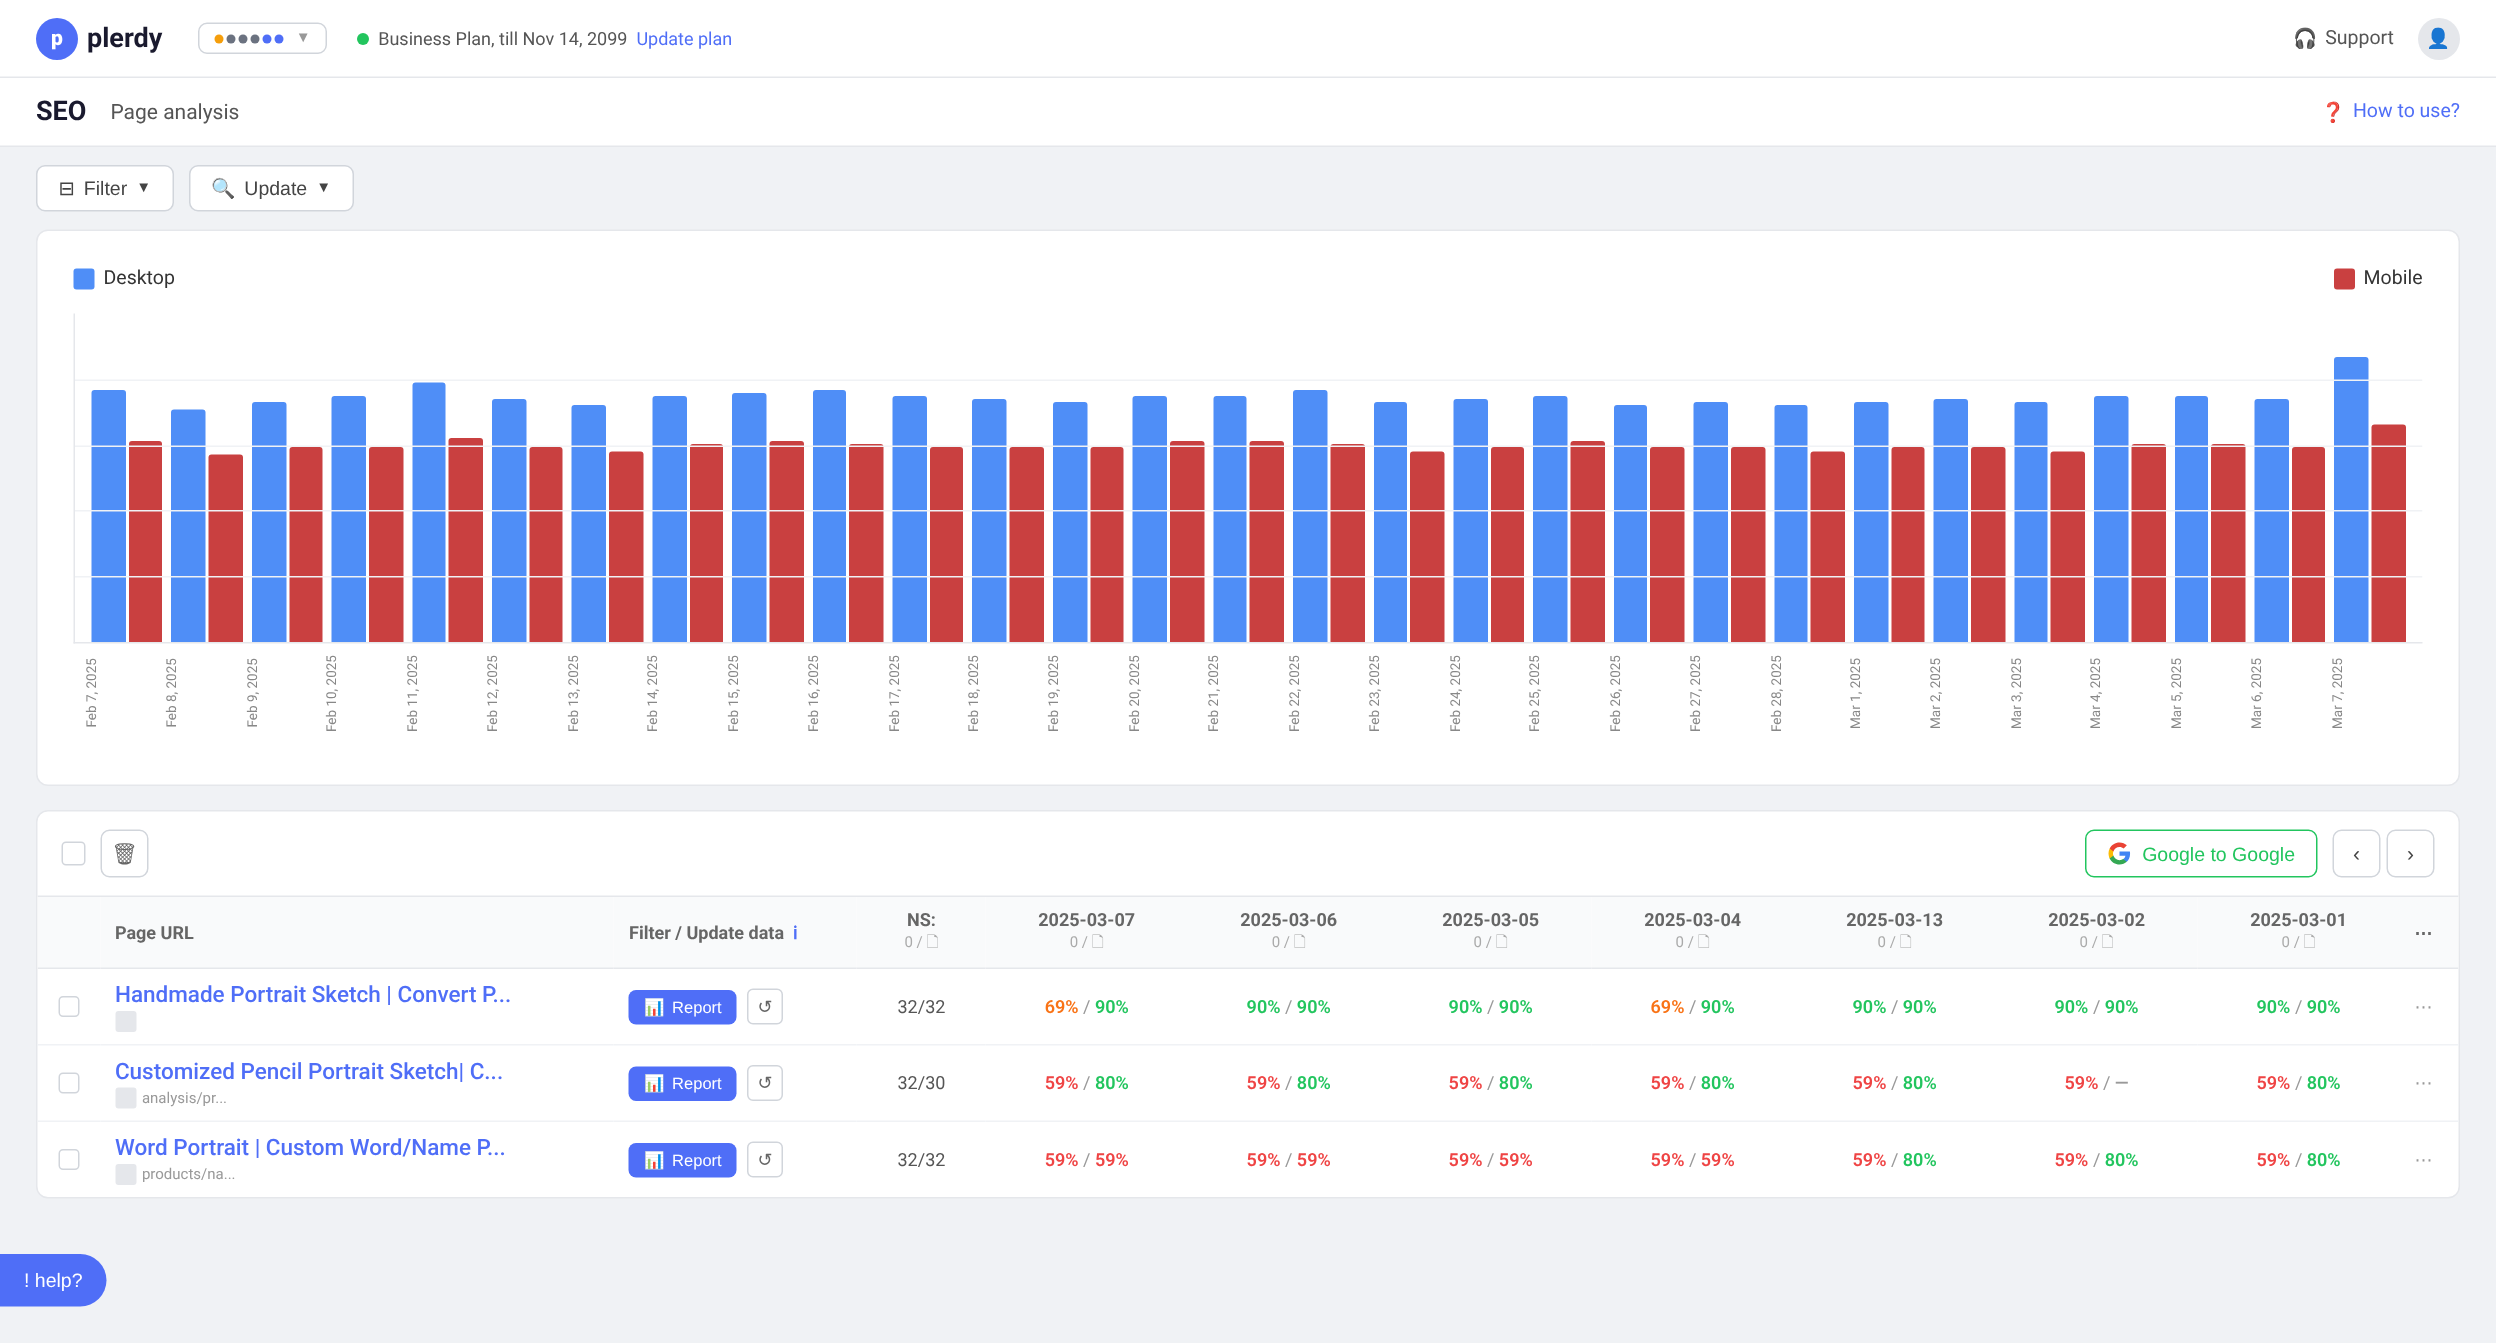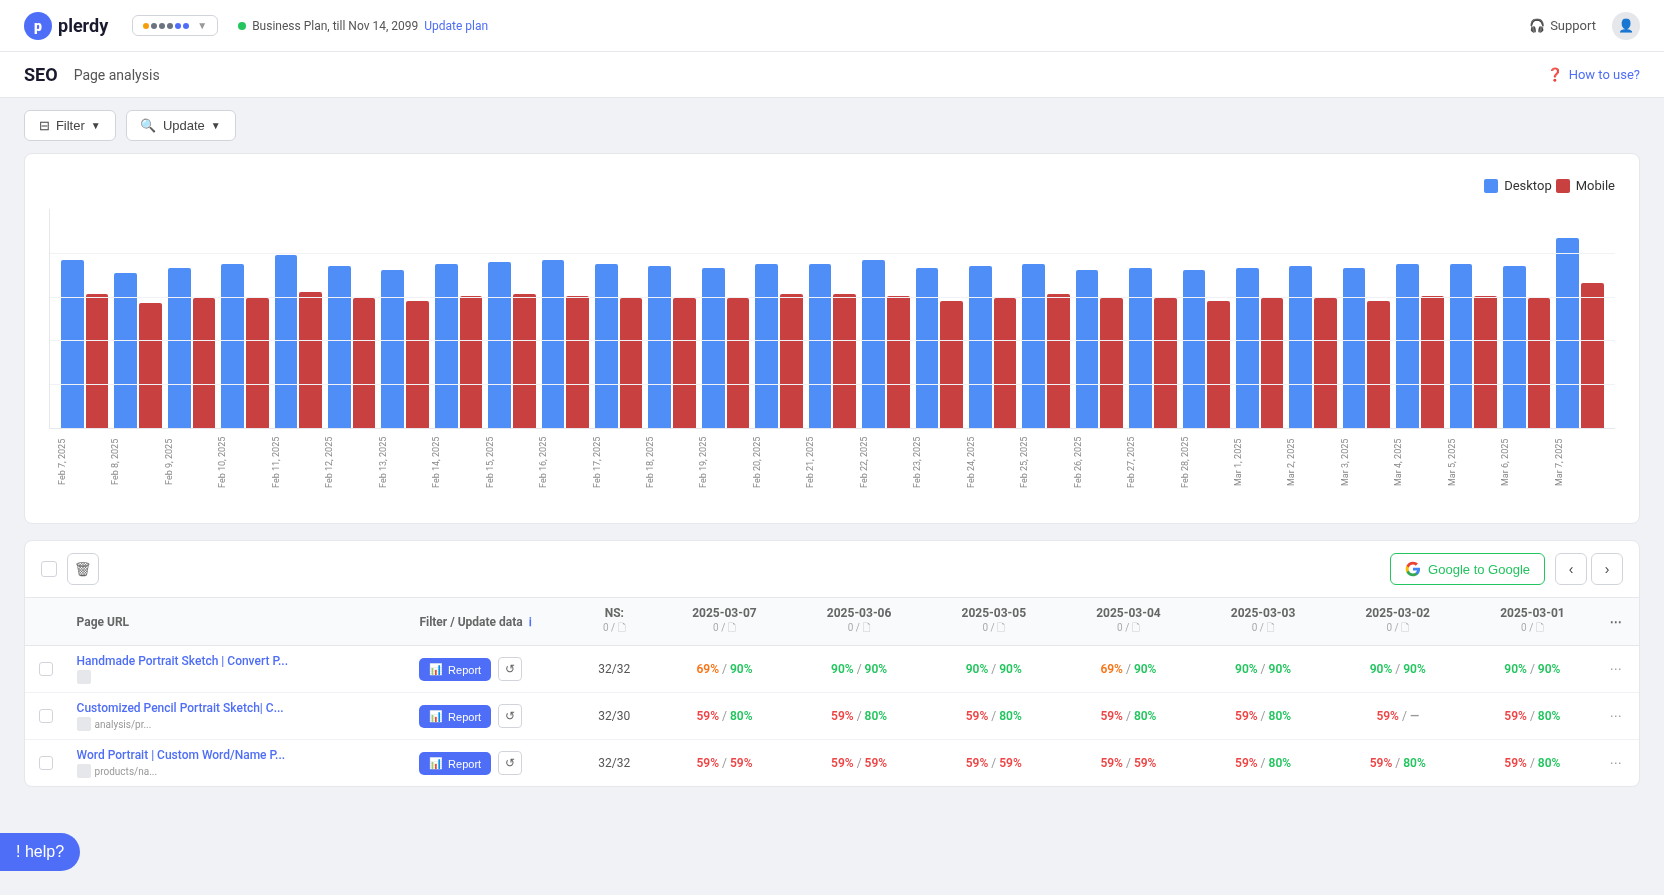--- a/index.html
+++ b/index.html
@@ -63,22 +63,22 @@
     
     .chart-section {
       background: #fff;
       margin: 0 24px 16px;
       border-radius: 8px;
       padding: 24px;
       border: 1px solid #e5e7eb;
     }
     .chart-legend {
       display: flex;
-      justify-content: flex-end;
-      gap: 4px;
+      justify-content: space-between;
+      gap: 20px;
       margin-bottom: 16px;
     }
     .legend-item { display: flex; align-items: center; gap: 6px; font-size: 13px; }
     .legend-checkbox { width: 14px; height: 14px; border-radius: 2px; }
     .legend-desktop { background: #4f8ef7; }
     .legend-mobile { background: #c94040; }
 
     .chart-container {
       position: relative;
       height: 220px;
@@ -168,21 +168,21 @@
     }
     .data-table td {
       padding: 8px 10px;
       border-bottom: 1px solid #f0f2f5;
       font-size: 12px;
       vertical-align: middle;
     }
     .data-table tr:last-child td { border-bottom: none; }
     .th-center { text-align: center !important; }
     .td-center { text-align: center; }
-    .page-url-link { color: #4f6ef7; text-decoration: none; font-size: 12px; font-weight: 500; }
+    .page-url-link { color: #4f6ef7; text-decoration: none; font-size: 15px; font-weight: 500; }
     .url-sub { font-size: 10px; color: #999; display: flex; align-items: center; gap: 4px; margin-top: 2px; }
     .url-favicon { width: 14px; height: 14px; background: #e5e7eb; border-radius: 2px; display: inline-block; }
     .report-btn {
       display: inline-flex; align-items: center; gap: 5px;
       background: #4f6ef7; color: #fff;
       border: none; border-radius: 5px;
       padding: 5px 10px; cursor: pointer; font-size: 11px;
     }
     .refresh-btn {
       width: 24px; height: 24px;
@@ -197,21 +197,21 @@
     .help-btn {
       position: fixed;
       bottom: 24px;
       left: 0;
       background: #4f6ef7;
       color: #fff;
       border: none;
       border-radius: 0 20px 20px 0;
       padding: 10px 16px;
       cursor: pointer;
-      font-size: 16px;
+      font-size: 13px;
       font-weight: 500;
       z-index: 200;
     }
 
     .col-url { width: 280px; }
     .col-report { width: 110px; }
     .col-ns { width: 70px; }
     .col-date { width: 110px; }
 
     .th-sub { font-size: 10px; color: #aaa; font-weight: 400; }
@@ -496,21 +496,21 @@
         </th>
         <th class="col-date th-center">
           <div>2025-03-05</div>
           <div class="th-sub">0 / 🗋</div>
         </th>
         <th class="col-date th-center">
           <div>2025-03-04</div>
           <div class="th-sub">0 / 🗋</div>
         </th>
         <th class="col-date th-center">
-          <div>2025-03-03</div>
+          <div>2025-03-13</div>
           <div class="th-sub">0 / 🗋</div>
         </th>
         <th class="col-date th-center">
           <div>2025-03-02</div>
           <div class="th-sub">0 / 🗋</div>
         </th>
         <th class="col-date th-center">
           <div>2025-03-01</div>
           <div class="th-sub">0 / 🗋</div>
         </th>

